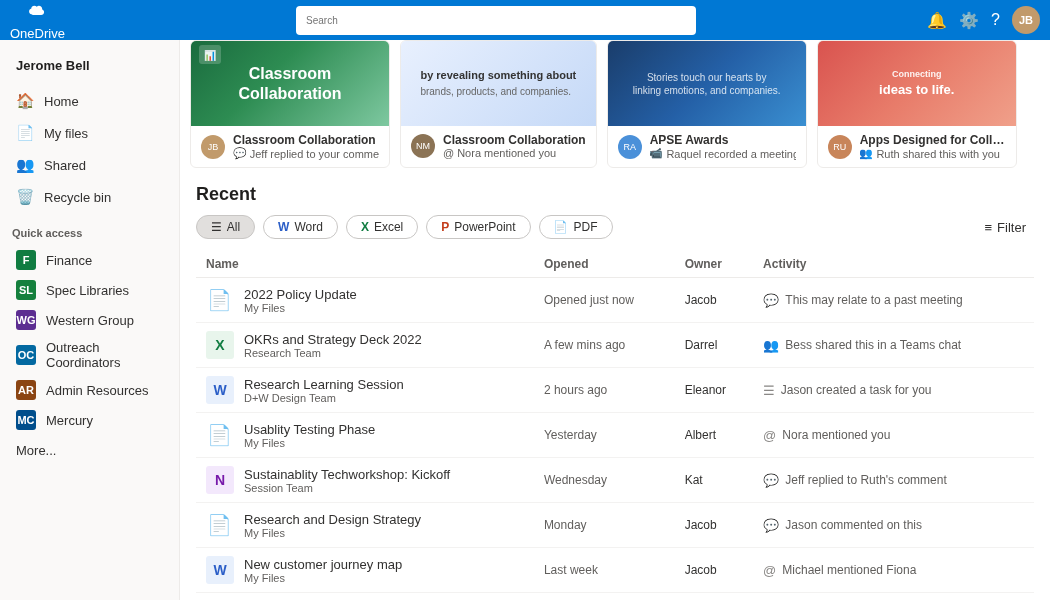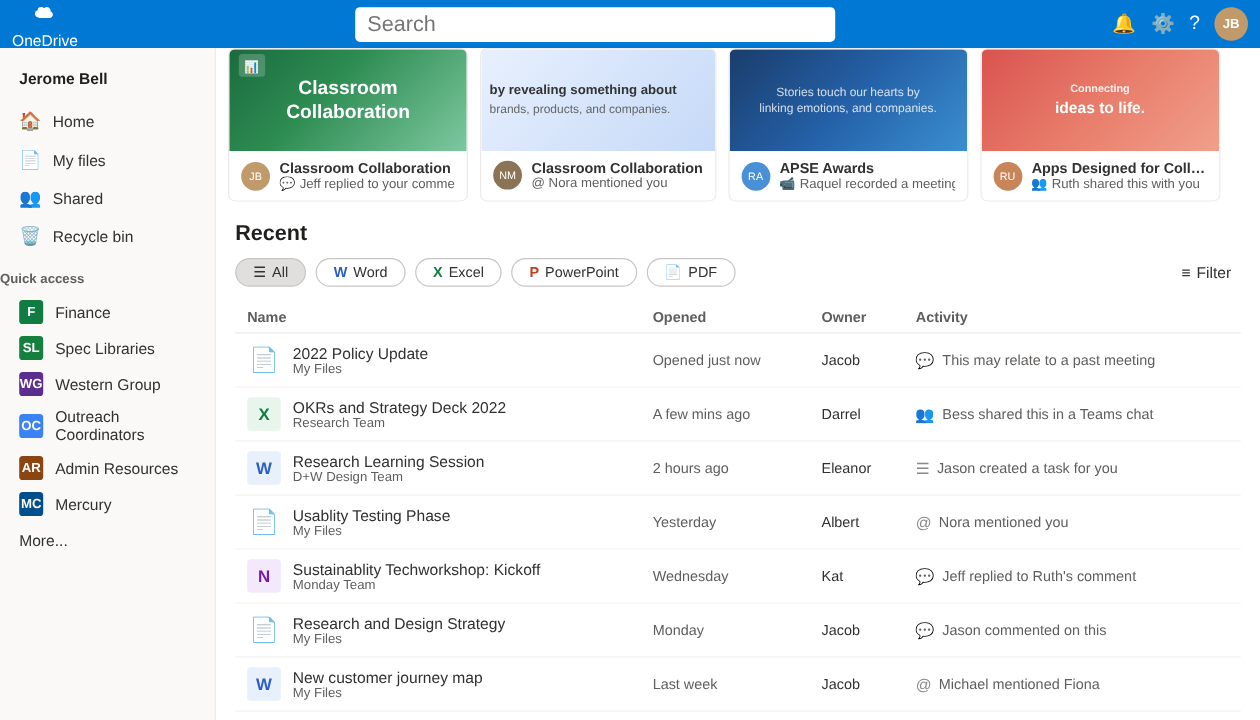--- a/index.html
+++ b/index.html
@@ -27,21 +27,21 @@
       width: 20px;
       height: 20px;
     }
     .topbar-search {
       flex: 1;
       max-width: 400px;
       height: 29px;
       border: none;
       border-radius: 4px;
       padding: 0 10px;
-      font-size: 18px;
+      font-size: 10px;
       background: white;
       outline: none;
     }
     .topbar-icons {
       display: flex;
       align-items: center;
       gap: 12px;
       margin-left: auto;
     }
     .topbar-icon {
@@ -90,21 +90,21 @@
       gap: 10px;
       padding: 7px 16px;
       cursor: pointer;
       color: #323130;
       font-size: 13px;
       border-radius: 0;
     }
     .sidebar-nav-item .nav-icon { font-size: 15px; width: 18px; text-align: center; }
 
     .sidebar-section-title {
-      padding: 14px 0 6px;
+      padding: 14px 12px 6px;
       font-size: 11px;
       font-weight: 600;
       color: #605e5c;
       text-transform: none;
     }
     .quick-access-item {
       display: flex;
       align-items: center;
       gap: 10px;
       padding: 5px 16px;
@@ -168,20 +168,21 @@
       align-items: center;
       justify-content: center;
       padding: 8px;
       position: relative;
     }
     .card-thumb-cc2 {
       background: linear-gradient(135deg, #e8f0fe 0%, #c5d9f7 100%);
       height: 100%;
       display: flex;
       align-items: center;
+      justify-content: center;
       padding: 7px;
     }
     .card-thumb-apse {
       background: linear-gradient(135deg, #1a3d6b 0%, #2460a7 50%, #3a8fd1 100%);
       height: 100%;
       display: flex;
       align-items: center;
       justify-content: center;
       padding: 8px;
     }
@@ -382,21 +383,21 @@
     </div>
     <div class="quick-access-item">
       <div class="qa-icon" style="background:#15803d;">SL</div>
       <span>Spec Libraries</span>
     </div>
     <div class="quick-access-item">
       <div class="qa-icon" style="background:#5c2d91;">WG</div>
       <span>Western Group</span>
     </div>
     <div class="quick-access-item">
-      <div class="qa-icon" style="background:#3b82f6;">OC</div>
+      <div class="qa-icon" style="background:#0369a1;">OC</div>
       <span>Outreach Coordinators</span>
     </div>
     <div class="quick-access-item">
       <div class="qa-icon" style="background:#8b4513;">AR</div>
       <span>Admin Resources</span>
     </div>
     <div class="quick-access-item">
       <div class="qa-icon" style="background:#004e8c;">MC</div>
       <span>Mercury</span>
     </div>
@@ -615,21 +616,21 @@
     </td>
   </tr>
             <tr>
     <td>
       <div class="file-row-name">
         <div class="file-icon">
                     <div style="width:28px;height:28px;background:#f3e8fc;border-radius:3px;display:flex;align-items:center;justify-content:center;font-size:14px;font-weight:bold;color:#7719aa;">N</div>
                   </div>
         <div class="file-name-group">
           <span class="file-name">Sustainablity Techworkshop: Kickoff</span>
-          <span class="file-location">Monday Team</span>
+          <span class="file-location">Session Team</span>
         </div>
       </div>
     </td>
     <td style="color:#605e5c; font-size:12px;">Wednesday</td>
     <td style="font-size:12px;">Kat</td>
     <td>
       <div class="activity-cell">
         <span class="activity-icon">💬</span>
         <span>Jeff replied to Ruth's comment</span>
       </div>

